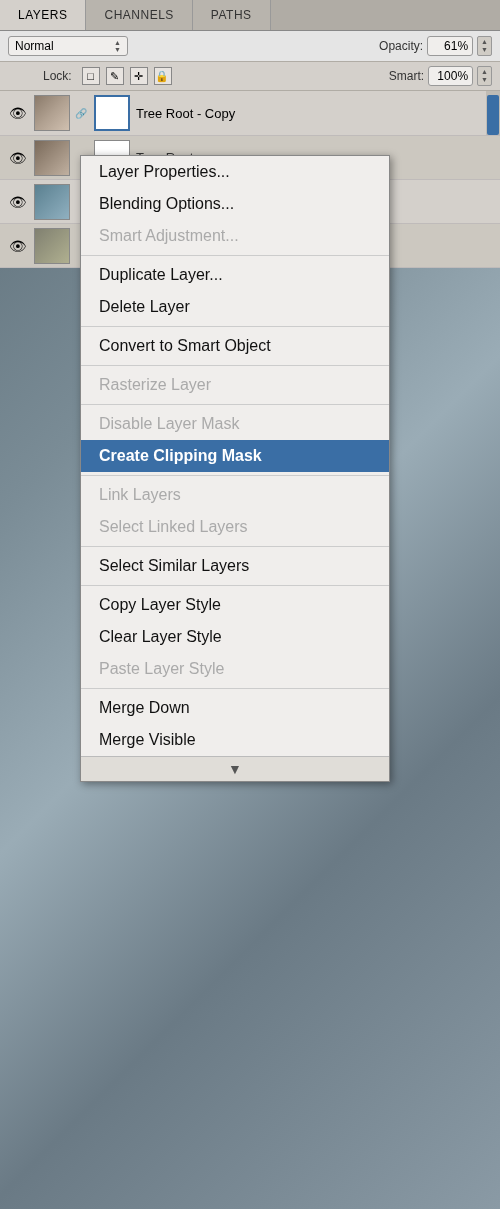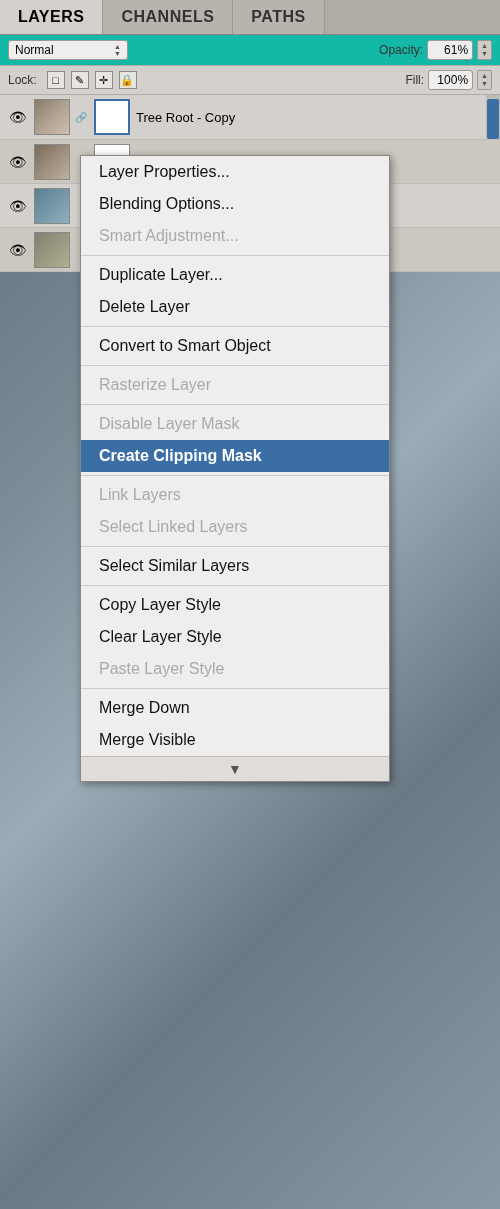--- a/index.html
+++ b/index.html
@@ -40,22 +40,22 @@
 
     
     .tabs-row {
       display: flex;
       background: #b0aca5;
       border-bottom: 1px solid #888;
     }
 
     .tab {
       padding: 8px 18px;
-      font-size: 16px;
-      font-weight: bold;
+      font-size: 12px;
+      font-weight: normal;
       color: #333;
       cursor: pointer;
       background: #c8c4bd;
       border-right: 1px solid #999;
       letter-spacing: 0.5px;
     }
 
     .tab.active {
       background: #d4d0cb;
       color: #000;
@@ -64,21 +64,21 @@
     .tab:not(.active) {
       background: #b8b4ad;
     }
 
     
     .toolbar-row {
       display: flex;
       align-items: center;
       padding: 5px 8px;
       gap: 8px;
-      background: #14b8a6;
+      background: #e5e5e5;
       border-bottom: 1px solid #b0aca5;
     }
 
     .blend-mode-select {
       display: flex;
       align-items: center;
       background: #f0eeec;
       border: 1px solid #999;
       border-radius: 3px;
       padding: 2px 6px;
@@ -143,20 +143,21 @@
       padding: 4px 8px;
       background: #d4d0cb;
       border-bottom: 1px solid #b0aca5;
       gap: 6px;
     }
 
     .lock-label {
       font-size: 12px;
       color: #333;
       margin-right: 4px;
+      margin-left: 35px;
     }
 
     .lock-icon {
       width: 18px;
       height: 18px;
       border: 1px solid #888;
       background: #e8e4e0;
       display: flex;
       align-items: center;
       justify-content: center;
@@ -390,21 +391,21 @@
     <div class="lock-icon">
       <span>✎</span>
     </div>
     <div class="lock-icon">
       <span>✛</span>
     </div>
     <div class="lock-icon">
       <span>🔒</span>
     </div>
     <div class="fill-group">
-      <span class="fill-label">Fill:</span>
+      <span class="fill-label">Smart:</span>
       <div class="fill-input">
         <span>100%</span>
       </div>
       <div class="fill-arrows">
         <span>▲</span>
         <span>▼</span>
       </div>
     </div>
   </div>
 

